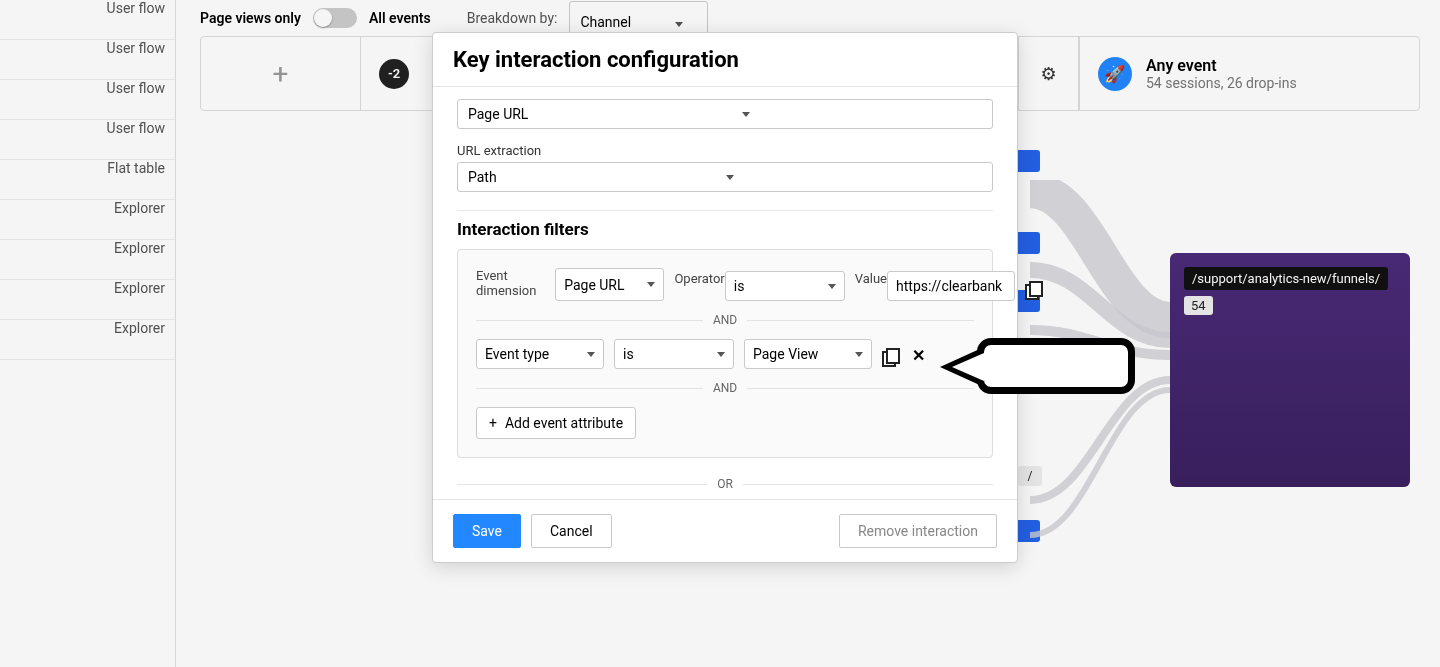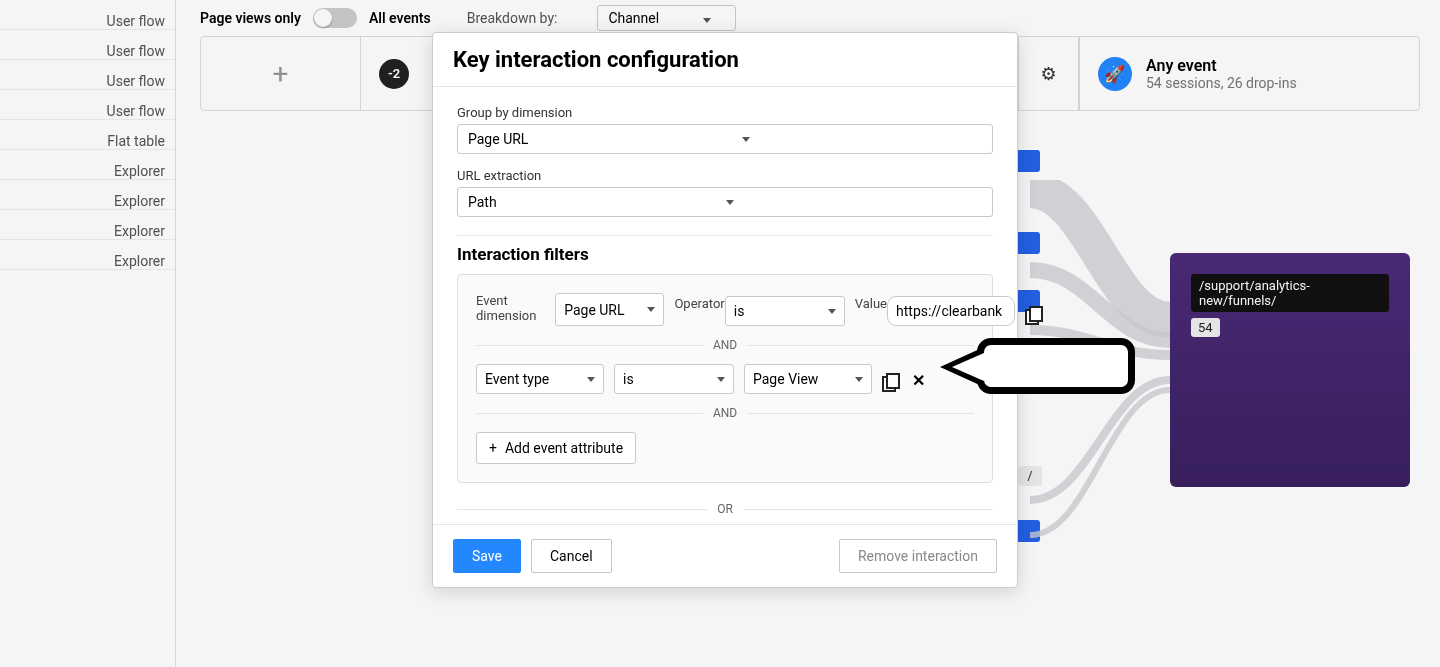--- a/index.html
+++ b/index.html
@@ -1,42 +1,42 @@
 <!DOCTYPE html>
 <html><head>
 <meta charset="utf-8">
 <style>
 * { box-sizing: border-box; margin: 0; padding: 0; font-family: -apple-system, BlinkMacSystemFont, "Segoe UI", Roboto, sans-serif; }
 body { width: 1440px; height: 667px; overflow: hidden; position: relative; background: #fff; }
 
 
 .bg { position: absolute; inset: 0; filter: brightness(1); }
 .sidebar { position: absolute; left: 0; top: 0; width: 176px; height: 100%; border-right: 1px solid #e0e0e0; }
-.sidebar-item { height: 30px; display: flex; align-items: flex-end; justify-content: flex-end; padding-right: 10px; border-bottom: 1px solid #eee; font-size: 14px; color: #555; }
+.sidebar-item { height: 40px; display: flex; align-items: flex-start; justify-content: flex-end; padding-right: 10px; border-bottom: 1px solid #eee; font-size: 14px; color: #555; }
 
 .top-controls { position: absolute; left: 200px; top: 4px; right: 20px; height: 28px; display: flex; align-items: center; gap: 12px; font-size: 14px; }
 .toggle-track { width: 44px; height: 20px; background: #ccc; border-radius: 10px; position: relative; }
 .toggle-thumb { width: 18px; height: 18px; background: #fff; border-radius: 50%; position: absolute; top: 1px; left: 1px; box-shadow: 0 1px 2px rgba(0,0,0,.3); }
 .toggle-label { font-weight: 600; }
 .breakdown-label { margin-left: 24px; color: #555; }
-.breakdown-select { border: 1px solid #ccc; border-radius: 3px; padding: 4px 24px 4px 10px; font-size: 14px; position: relative; background: #fff; margin-left: 28px; }
+.breakdown-select { border: 1px solid #ccc; border-radius: 3px; padding: 12px 24px 4px 10px; font-size: 14px; position: relative; background: #fff; }
 
 .cards-row { position: absolute; left: 200px; top: 36px; right: 20px; height: 75px; border: 1px solid #ddd; border-radius: 4px; display: flex; background: #fff; }
 .card-cell { border-right: 1px solid #ddd; display: flex; align-items: center; padding: 0 18px; gap: 14px; }
 .card-plus { width: 160px; justify-content: center; font-size: 28px; color: #999; }
 .badge-circle { width: 30px; height: 30px; border-radius: 50%; background: #222; color: #fff; display: flex; align-items: center; justify-content: center; font-size: 13px; font-weight: 600;}
 .card-right { margin-left: auto; width: 340px; border-left: 1px solid #ddd; border-right: none; }
 .card-text { display: flex; flex-direction: column; }
 .card-title { font-weight: 600; font-size: 16px; }
 .card-sub { color: #777; font-size: 14px; }
 .gear-icon { font-size: 18px; color: #333; }
 .rocket { width: 34px; height: 34px; border-radius: 50%; background: #2388ff; color: #fff; display:flex; align-items:center; justify-content:center; font-size: 17px;}
 
 
-.flow-chip { position: absolute; right: 30px; top: 253px; width: 240px; height: 234px; border-radius: 6px; background: linear-gradient(180deg, #4b2b7a 0%, #3b2160 100%); padding: 21px; color: #fff; }
+.flow-chip { position: absolute; right: 30px; top: 253px; width: 240px; height: 234px; border-radius: 6px; background: linear-gradient(180deg, #4b2b7a 0%, #3b2160 100%); padding: 14px; color: #fff; }
 .flow-path { background: #111; padding: 4px 8px; border-radius: 3px; font-size: 13px; display: inline-block; }
 .flow-count { background: #eee; color: #222; padding: 2px 7px; border-radius: 3px; font-size: 13px; display: inline-block; margin-top: 6px;}
 .flow-links { position: absolute; right: 270px; top: 180px; width: 140px; height: 360px; pointer-events: none; }
 .flow-stub { position: absolute; width: 26px; height: 22px; background: #2563eb; border-radius: 3px; }
 
 
 .dim { position: absolute; inset: 0; background: rgba(0,0,0,0.04); }
 
 
 .modal { position: absolute; left: 432px; top: 32px; width: 586px; background: #fff; border: 1px solid #ccc; border-radius: 4px; box-shadow: 0 4px 20px rgba(0,0,0,.15); }
@@ -52,21 +52,21 @@
 .filter-box { border: 1px solid #ddd; border-radius: 4px; background: #fafafa; padding: 18px; }
 .anyevent { font-size: 15px; margin-bottom: 8px; }
 .anyevent b { font-weight: 700; }
 .filter-row { display: flex; gap: 10px; align-items: flex-end; }
 .filter-col { display: flex; flex-direction: row; }
 .filter-col label { font-size: 13px; color: #444; margin-bottom: 3px;}
 .fsel { border: 1px solid #c9c9c9; border-radius: 3px; padding: 6px 8px; font-size: 14px; background: #fff; display:flex; align-items:center; justify-content:space-between; gap:8px;}
 .w-dim { width: 128px; }
 .w-op { width: 120px; }
 .w-val { width: 128px; }
-.finput { border: 1px solid #c9c9c9; border-radius: 9px; padding: 6px 8px; font-size: 14px; background: #fff; width: 128px; }
+.finput { border: 1px solid #c9c9c9; border-radius: 3px; padding: 6px 8px; font-size: 14px; background: #fff; width: 128px; }
 .row-icons { display:flex; align-items:center; gap:14px; padding-bottom:4px;}
 .and-sep { display:flex; align-items:center; gap:10px; margin: 12px 0; font-size: 12px; color: #666; }
 .and-sep::before, .and-sep::after { content:""; flex:1; height:1px; background:#e3e3e3; }
 .or-sep { display:flex; align-items:center; gap:10px; margin: 19px 0 0 0; font-size: 12px; color: #666; }
 .or-sep::before, .or-sep::after { content:""; flex:1; height:1px; background:#e3e3e3; }
 .add-attr { display:inline-flex; align-items:center; gap:8px; border:1px solid #c9c9c9; background:#fff; border-radius:3px; padding:7px 12px; font-size:14px; }
 .modal-footer { border-top:1px solid #e5e5e5; padding: 14px 20px; display:flex; align-items:center; gap:10px;}
 .btn { border:1px solid #c9c9c9; border-radius:2px; padding:8px 18px; font-size:14px; background:#fff; cursor:pointer; }
 .btn-primary { background:#2388ff; border-color:#2388ff; color:#fff; }
 .btn-ghost { color:#888; margin-left:auto; }
@@ -168,21 +168,20 @@
   </div>
 </div>
 
 <div class="dim"></div>
 
 <div class="modal">
   <div class="modal-header">
     <div class="modal-title">Key interaction configuration</div>
   </div>
   <div class="modal-body">
-    <div class="field-label">Group by dimension</div>
     <div class="select">
       <span>Page URL</span>
       <span class="chev"></span>
     </div>
 
     <div class="field-label" style="margin-top:14px;">URL extraction</div>
     <div class="select">
       <span>Path</span>
       <span class="chev"></span>
     </div>

